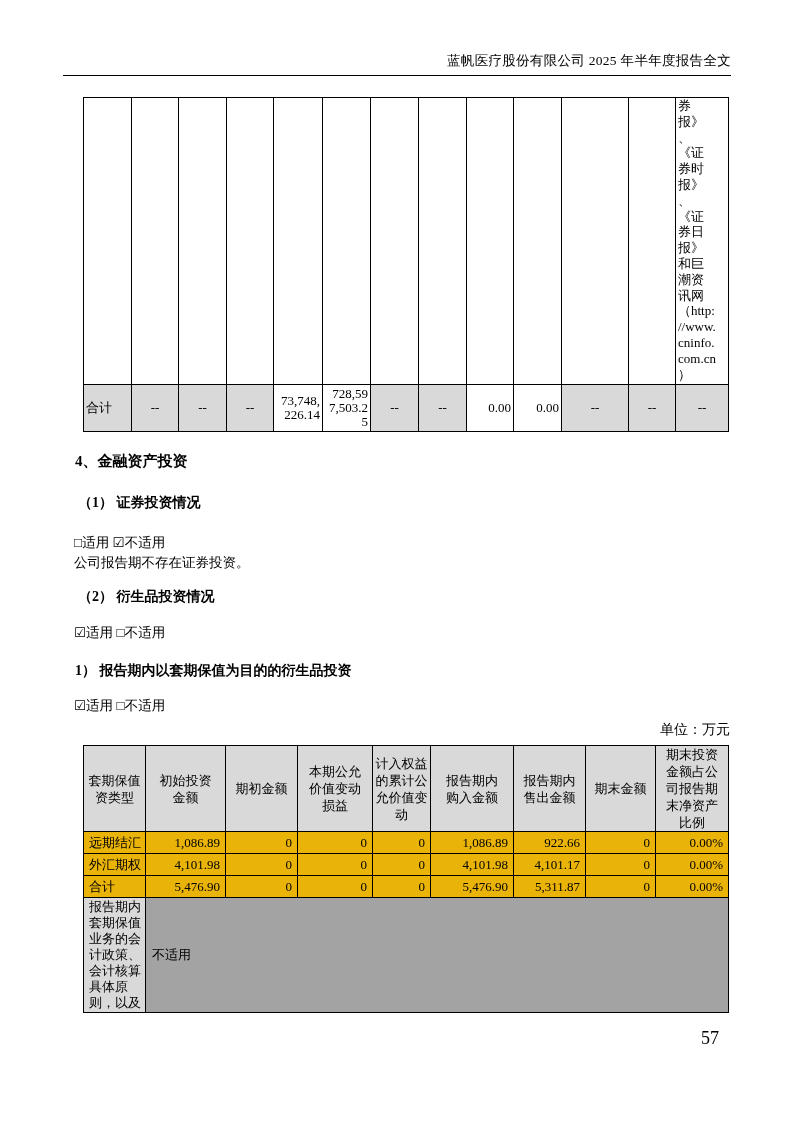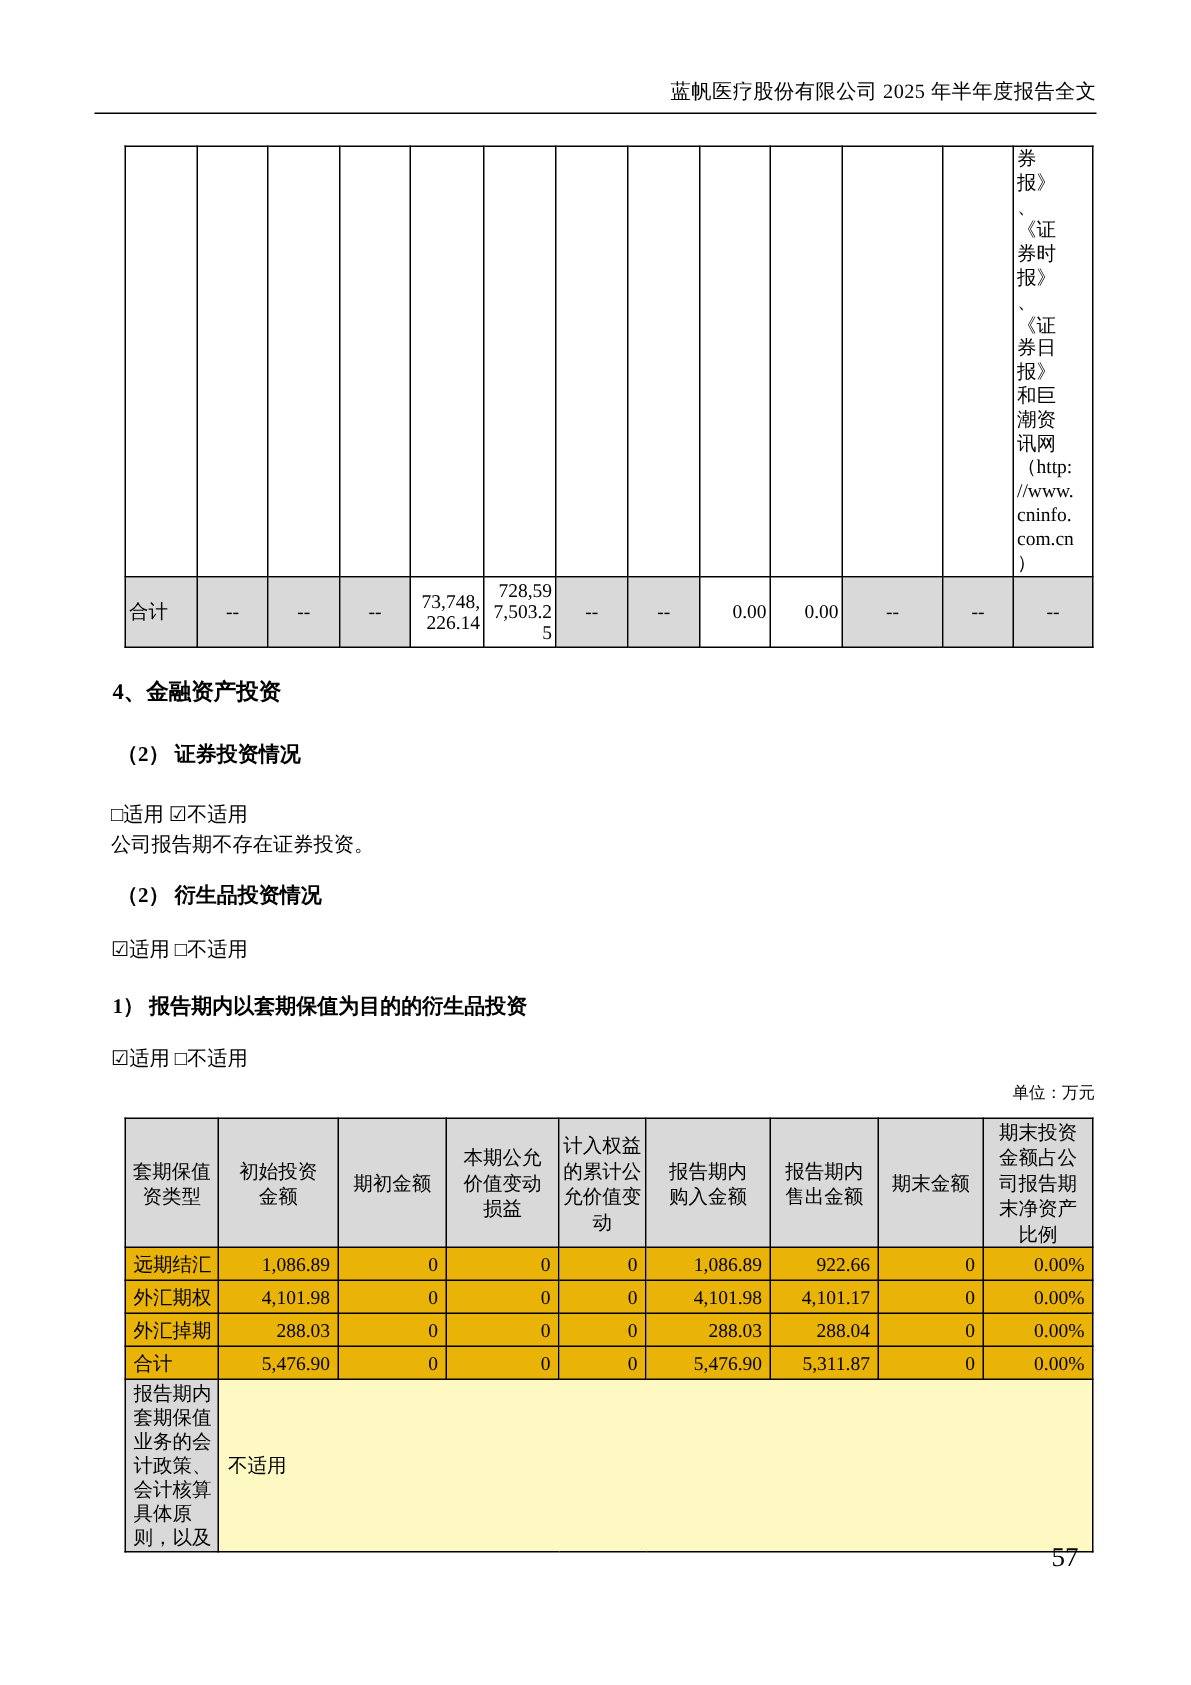--- a/index.html
+++ b/index.html
@@ -40,37 +40,37 @@
     background:#fff; text-align:right; padding:0 6px;
     word-break:break-all; line-height:14px;
   }
 
   
   .abs { position:absolute; white-space:nowrap; }
   .h-big  { font-size:15px; font-weight:bold; }
   .h-sub  { font-size:14px; font-weight:bold; }
   .body-t { font-size:13.5px; }
 
-  .unit-label { position:absolute; top:721px; right:64px; font-size:11px; }
+  .unit-label { position:absolute; top:721px; right:64px; font-size:14px; }
 
   
   .table2 { position:absolute; left:83px; top:745px; width:645px; border:1.5px solid #000; }
   .t2-head td {
     height:85px; text-align:center; vertical-align:middle;
     white-space:pre-line; line-height:17px; padding:0 1px;
   }
   .t2-row td { height:19px; vertical-align:middle; }
   .t2-type { text-align:left; padding-left:5px; background:#eab308; }
   .t2-num  { text-align:right; padding-right:5px; background:#eab308; }
   .t2-policy td { height:112px; vertical-align:middle; }
   .t2-policy-label {
     text-align:left; padding-left:5px;
     white-space:pre-line; line-height:16px;
   }
-  .t2-policy-value { text-align:left; padding-left:6px; background:#fef9c3;margin-left:36px; }
+  .t2-policy-value { text-align:left; padding-left:6px; background:#a3a3a3;margin-left:36px; }
 
   .page-number { position:absolute; left:701px; top:1028px; font-size:18px; }
 </style>
 </head>
 <body>
 
 <div class="page">
 
   <div class="doc-header-title">蓝帆医疗股份有限公司 2025 年半年度报告全文</div>
   <div class="doc-header-rule"></div>
@@ -136,21 +136,21 @@
       <td class="t1-num" style="word-break:normal">0.00</td>
       <td class="t1-num" style="word-break:normal">0.00</td>
       <td class="shade t1-dash">--</td>
       <td class="shade t1-dash">--</td>
       <td class="shade t1-dash">--</td>
     </tr>
   </tbody>
     </table>
 
   <div class="abs h-big" style="left:75px; top:452px;">4、金融资产投资</div>
-  <div class="abs h-sub" style="left:78px; top:494px;">（2） 证券投资情况</div>
+  <div class="abs h-sub" style="left:78px; top:494px;">（1） 证券投资情况</div>
   <div class="abs body-t" style="left:74px; top:534px;">□适用 ☑不适用</div>
   <div class="abs body-t" style="left:74px; top:554px;">公司报告期不存在证券投资。</div>
   <div class="abs h-sub" style="left:78px; top:588px;">（2） 衍生品投资情况</div>
   <div class="abs body-t" style="left:74px; top:624px;">☑适用 □不适用</div>
   <div class="abs h-sub" style="left:75px; top:662px;">1） 报告期内以套期保值为目的的衍生品投资</div>
   <div class="abs body-t" style="left:74px; top:697px;">☑适用 □不适用</div>
   <div class="unit-label">单位：万元</div>
 
   <table class="table2">
     <colgroup>
@@ -205,31 +205,20 @@
       <td class="t2-num">4,101.98</td>
       <td class="t2-num">0</td>
       <td class="t2-num">0</td>
       <td class="t2-num">0</td>
       <td class="t2-num">4,101.98</td>
       <td class="t2-num">4,101.17</td>
       <td class="t2-num">0</td>
       <td class="t2-num">0.00%</td>
     </tr>
     <tr class="t2-row">
-      <td class="t2-type">外汇掉期</td>
-      <td class="t2-num">288.03</td>
-      <td class="t2-num">0</td>
-      <td class="t2-num">0</td>
-      <td class="t2-num">0</td>
-      <td class="t2-num">288.03</td>
-      <td class="t2-num">288.04</td>
-      <td class="t2-num">0</td>
-      <td class="t2-num">0.00%</td>
-    </tr>
-    <tr class="t2-row">
       <td class="t2-type shade">合计</td>
       <td class="t2-num">5,476.90</td>
       <td class="t2-num">0</td>
       <td class="t2-num">0</td>
       <td class="t2-num">0</td>
       <td class="t2-num">5,476.90</td>
       <td class="t2-num">5,311.87</td>
       <td class="t2-num">0</td>
       <td class="t2-num">0.00%</td>
     </tr>

